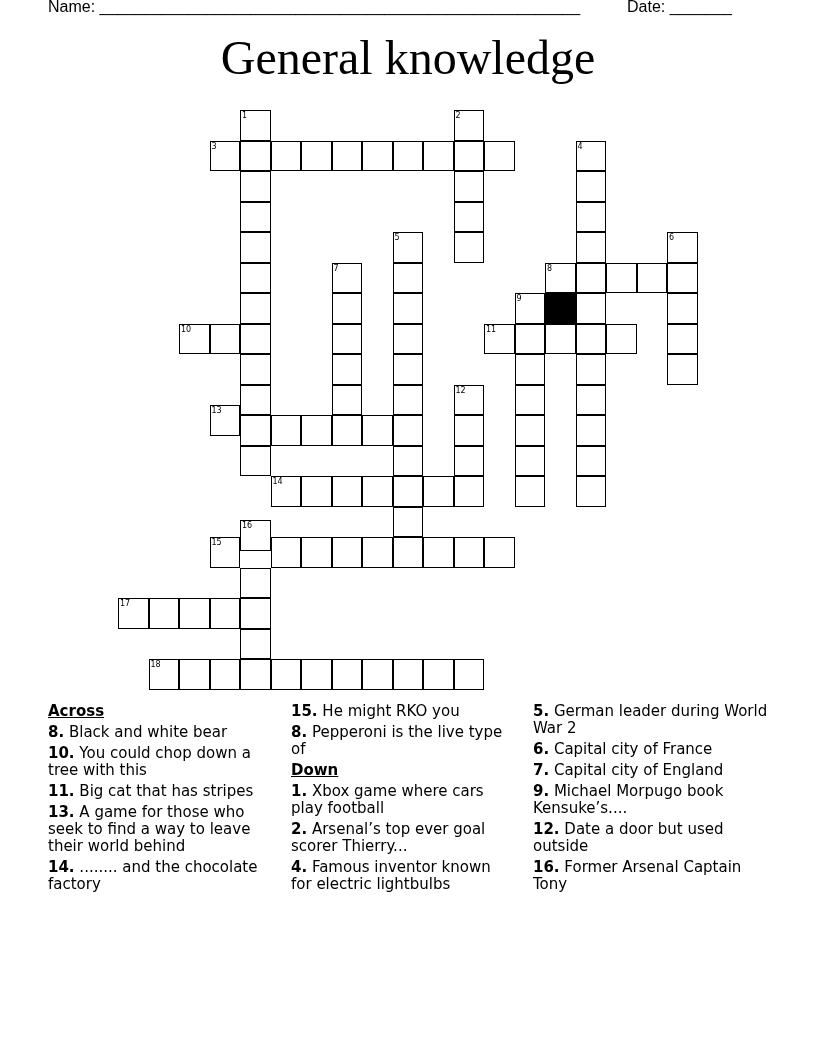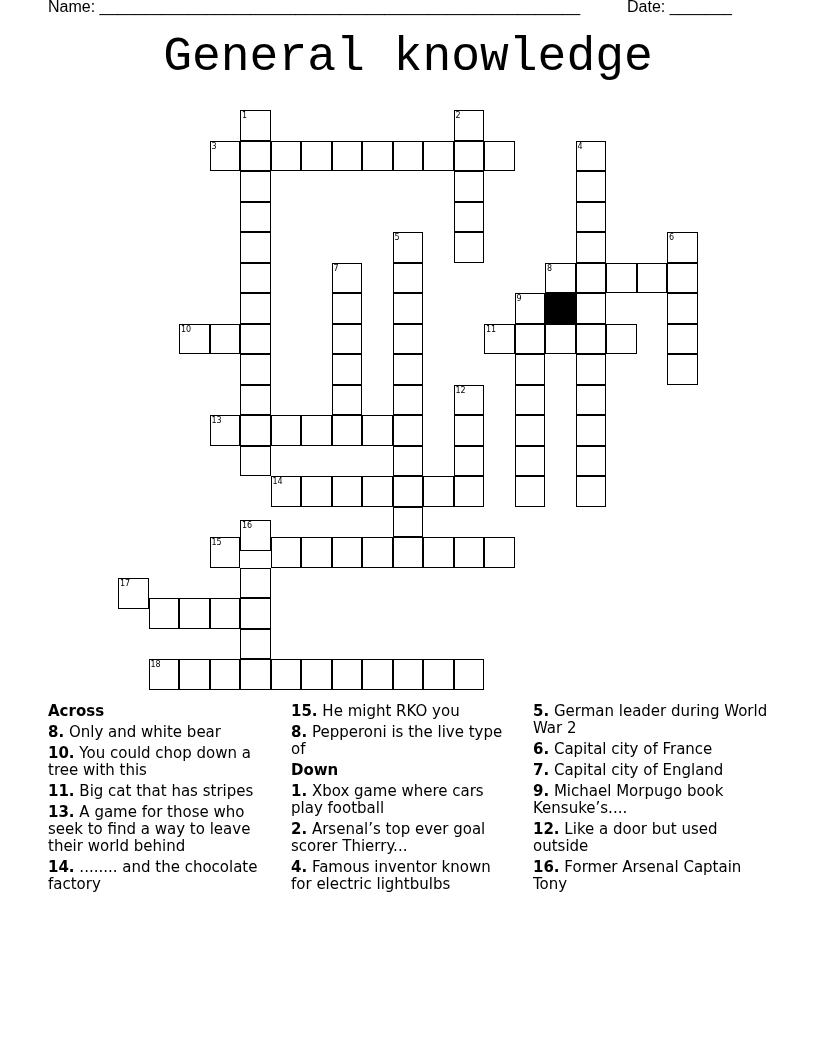--- a/index.html
+++ b/index.html
@@ -1,27 +1,27 @@
 <!DOCTYPE html>
 <html><head>
 <meta charset="utf-8">
 <style>
   html, body { margin:0; padding:0; background:#fff; }
   body { width:816px; height:1056px; position:relative; overflow:hidden; color:#000; }
   .hdr { position:absolute; top:-2px; left:48px; font-family:"Liberation Sans", sans-serif; font-size:16px; }
   .hdr-date { position:absolute; top:-2px; left:627px; font-family:"Liberation Sans", sans-serif; font-size:16px; }
-  .title { position:absolute; top:30px; left:0; width:816px; text-align:center; font-family:Liberation Mono, monospace; font-size:48px; letter-spacing:0px; }
+  .title { position:absolute; top:30px; left:0; width:816px; text-align:center; font-family:Liberation Serif, serif; font-size:48px; letter-spacing:0px; }
   .grid { position:absolute; left:118px; top:110px; width:600px; height:600px; }
   .cell { position:absolute; width:30.5px; height:30.5px; box-sizing:border-box; border:1.5px solid #000; background:#fff; }
   .cell.black { background:#000; }
   .num { position:absolute; left:1px; top:0px; font-family:"DejaVu Sans", sans-serif; font-size:8px; line-height:9px; }
   .clues { position:absolute; font-family:"DejaVu Sans", sans-serif; font-size:15px; line-height:17px; }
   .clue { margin-bottom:4px; }
   .clue b { font-weight:bold; }
-  .sect { font-weight:bold; margin-bottom:4px; }
+  .sect { text-decoration:underline; font-weight:bold; margin-bottom:4px; }
 </style>
 </head>
 <body>
 
 <div class="hdr">Name: ______________________________________________________</div>
 <div class="hdr-date">Date: _______</div>
 <div class="title">General knowledge</div>
 
 <div class="grid" id="grid">
     <div class="cell" style="left: 122px; top: 0px;">
@@ -119,21 +119,21 @@
       <span class="num">11</span>
     </div>
     <div class="cell" style="left: 427px; top: 213.5px;"></div>
     <div class="cell" style="left: 488px; top: 213.5px;"></div>
     <div class="cell" style="left: 335.5px; top: 274.5px;">
       <span class="num">12</span>
     </div>
     <div class="cell" style="left: 335.5px; top: 305px;"></div>
     <div class="cell" style="left: 335.5px; top: 335.5px;"></div>
     <div class="cell" style="left: 335.5px; top: 366px;"></div>
-    <div class="cell" style="left: 91.5px; top: 305px; text-decoration: underline;">
+    <div class="cell" style="left: 91.5px; top: 295px; text-decoration: underline;">
       <span class="num">13</span>
     </div>
     <div class="cell" style="left: 152.5px; top: 305px;"></div>
     <div class="cell" style="left: 183px; top: 305px;"></div>
     <div class="cell" style="left: 244px; top: 305px;"></div>
     <div class="cell" style="left: 152.5px; top: 366px;">
       <span class="num">14</span>
     </div>
     <div class="cell" style="left: 183px; top: 366px;"></div>
     <div class="cell" style="left: 213.5px; top: 366px;"></div>
@@ -149,21 +149,21 @@
     <div class="cell" style="left: 183px; top: 427px;"></div>
     <div class="cell" style="left: 213.5px; top: 427px;"></div>
     <div class="cell" style="left: 244px; top: 427px;"></div>
     <div class="cell" style="left: 305px; top: 427px;"></div>
     <div class="cell" style="left: 335.5px; top: 427px;"></div>
     <div class="cell" style="left: 366px; top: 427px;"></div>
     <div class="cell" style="left: 122px; top: 457.5px;"></div>
     <div class="cell" style="left: 122px; top: 488px;"></div>
     <div class="cell" style="left: 122px; top: 518.5px;"></div>
     <div class="cell" style="left: 122px; top: 549px;"></div>
-    <div class="cell" style="left: 0px; top: 468px;">
+    <div class="cell" style="left: 0px; top: 488px;">
       <span class="num">17</span>
     </div>
     <div class="cell" style="left: 30.5px; top: 488px;"></div>
     <div class="cell" style="left: 61px; top: 488px;"></div>
     <div class="cell" style="left: 91.5px; top: 488px;"></div>
     <div class="cell" style="left: 30.5px; top: 549px;">
       <span class="num">18</span>
     </div>
     <div class="cell" style="left: 61px; top: 549px;"></div>
     <div class="cell" style="left: 91.5px; top: 549px;"></div>
@@ -172,36 +172,36 @@
     <div class="cell" style="left: 213.5px; top: 549px;"></div>
     <div class="cell" style="left: 244px; top: 549px;"></div>
     <div class="cell" style="left: 274.5px; top: 549px;"></div>
     <div class="cell" style="left: 305px; top: 549px;"></div>
     <div class="cell" style="left: 335.5px; top: 549px;"></div>
     <div class="cell black" style="left: 427px; top: 183px;"></div>
   </div>
 
 <div class="clues" style="left:48px; top:703px; width:225px;">
   <div class="sect">Across</div>
-  <div class="clue"><b>8.</b> <span>Only and white bear</span></div>
+  <div class="clue"><b>8.</b> <span>Black and white bear</span></div>
   <div class="clue"><b>10.</b> <span>You could chop down a tree with this</span></div>
   <div class="clue"><b>11.</b> <span>Big cat that has stripes</span></div>
   <div class="clue"><b>13.</b> <span>A game for those who seek to find a way to leave their world behind</span></div>
   <div class="clue"><b>14.</b> <span>........ and the chocolate factory</span></div>
 </div>
 
 <div class="clues" style="left:291px; top:703px; width:225px;">
   <div class="clue"><b>15.</b> <span>He might RKO you</span></div>
   <div class="clue"><b>8.</b> <span>Pepperoni is the live type of</span></div>
   <div class="sect">Down</div>
   <div class="clue"><b>1.</b> <span>Xbox game where cars play football</span></div>
   <div class="clue"><b>2.</b> <span>Arsenal’s top ever goal scorer Thierry...</span></div>
   <div class="clue"><b>4.</b> <span>Famous inventor known for electric lightbulbs</span></div>
 </div>
 
 <div class="clues" style="left:533px; top:703px; width:235px;">
   <div class="clue"><b>5.</b> <span>German leader during World War 2</span></div>
   <div class="clue"><b>6.</b> <span>Capital city of France</span></div>
   <div class="clue"><b>7.</b> <span>Capital city of England</span></div>
   <div class="clue"><b>9.</b> <span>Michael Morpugo book Kensuke’s....</span></div>
-  <div class="clue"><b>12.</b> <span>Like a door but used outside</span></div>
+  <div class="clue"><b>12.</b> <span>Date a door but used outside</span></div>
   <div class="clue"><b>16.</b> <span>Former Arsenal Captain Tony</span></div>
 </div>
 
 </body></html>

